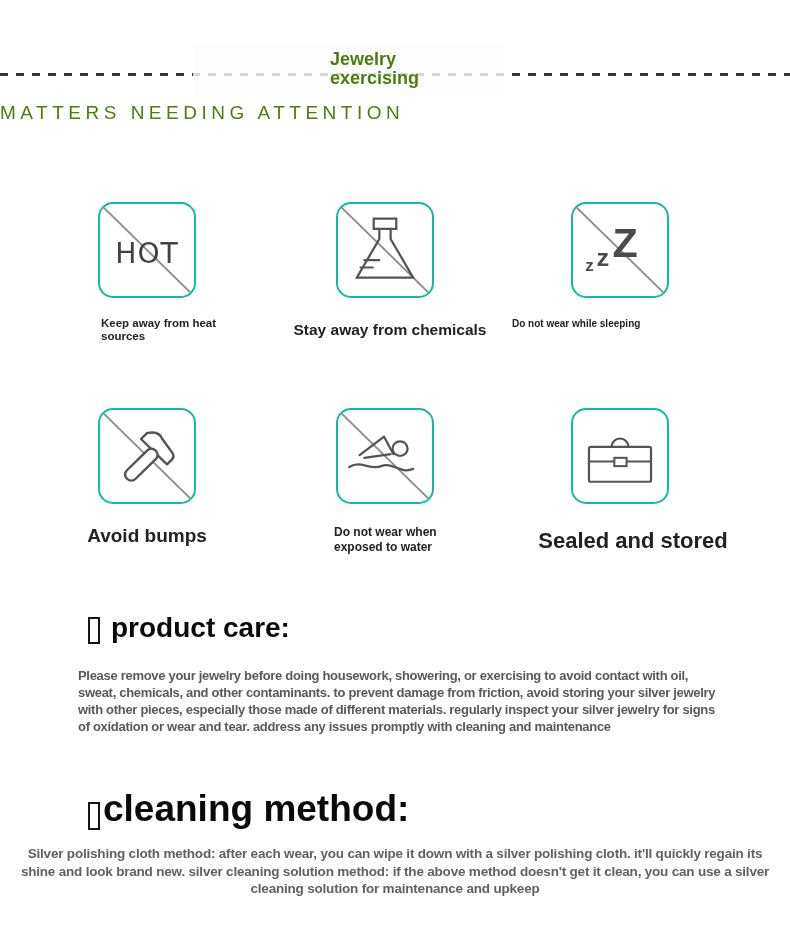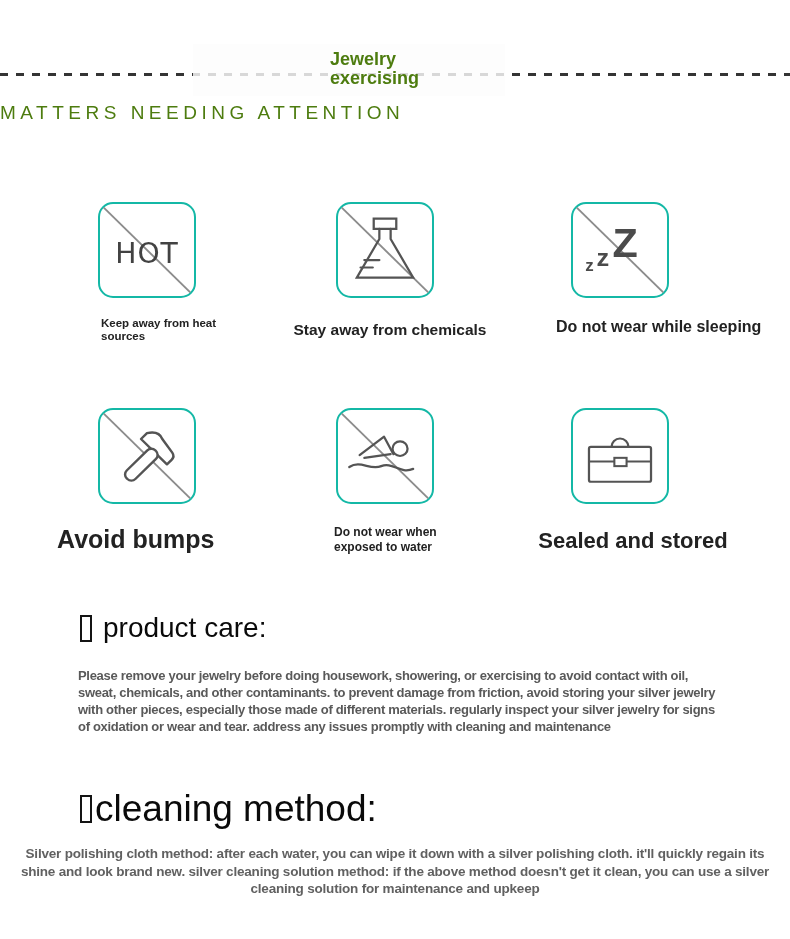--- a/index.html
+++ b/index.html
@@ -36,28 +36,28 @@
   }
   .icon-box svg{width:100%;height:100%;display:block;}
   .cross{stroke:#8c8c8c;stroke-width:2;}
   .stroke{stroke:#545454;stroke-width:2.4;fill:none;stroke-linecap:round;}
   .hot-text{font-size:30px;letter-spacing:1px;fill:#424242;font-weight:400;
     font-family:"DejaVu Sans",sans-serif;}
   .z-glyph{fill:#4b4b4b;font-weight:bold;font-family:"Liberation Sans",sans-serif;}
   .lbl{position:absolute;color:#222;font-weight:bold;}
   .lbl-heat{left:101px;top:317px;width:140px;font-size:11.5px;line-height:13px;text-align:left;}
   .lbl-chem{left:290px;top:321px;width:200px;font-size:15.5px;text-align:center;}
-  .lbl-sleep{left:512px;top:318px;width:176px;font-size:16px;text-align:center;white-space:nowrap;margin-left:44px;}
-  .lbl-bumps{left:57px;top:525px;width:180px;font-size:25px;text-align:left;}
+  .lbl-sleep{left:512px;top:318px;width:176px;font-size:10px;text-align:left;white-space:nowrap;}
+  .lbl-bumps{left:57px;top:525px;width:180px;font-size:19px;text-align:center;}
   .lbl-water{left:334px;top:525px;width:120px;font-size:12px;line-height:14.5px;text-align:left;}
   .lbl-sealed{left:527px;top:528px;width:196px;font-size:22px;text-align:center;margin-left:8px;}
   
   .section-h{
-    position:absolute;display:flex;align-items:center;
-    font-weight:normal;color:#0a0a0a;
+    position:absolute;display:flex;align-items:flex-end;
+    font-weight:bold;color:#0a0a0a;margin-left:8px;
   }
   .h-care{left:80px;top:612px;font-size:28px;}
   .h-clean{left:80px;top:788px;font-size:37px;}
   .tofu{display:inline-block;width:12px;height:27px;
     border:2.5px solid #141414;box-sizing:border-box;}
   .h-care .tofu{margin-right:11px;}
   .h-clean .tofu{margin-right:3px;height:28px;}
   .body-par{
     position:absolute;font-weight:bold;color:#595959;
     letter-spacing:-0.3px;
@@ -147,15 +147,15 @@
   <div class="section-h h-care">
     <span class="tofu"></span>
     <span>product care:</span>
   </div>
   <div class="body-par par-care">Please remove your jewelry before doing housework, showering, or exercising to avoid contact with oil, sweat, chemicals, and other contaminants. to prevent damage from friction, avoid storing your silver jewelry with other pieces, especially those made of different materials. regularly inspect your silver jewelry for signs of oxidation or wear and tear. address any issues promptly with cleaning and maintenance</div>
 
   <div class="section-h h-clean">
     <span class="tofu"></span>
     <span>cleaning method:</span>
   </div>
-  <div class="body-par par-clean">Silver polishing cloth method: after each water, you can wipe it down with a silver polishing cloth. it'll quickly regain its shine and look brand new. silver cleaning solution method: if the above method doesn't get it clean, you can use a silver cleaning solution for maintenance and upkeep</div>
+  <div class="body-par par-clean">Silver polishing cloth method: after each wear, you can wipe it down with a silver polishing cloth. it'll quickly regain its shine and look brand new. silver cleaning solution method: if the above method doesn't get it clean, you can use a silver cleaning solution for maintenance and upkeep</div>
 
 </div>
 
 </body></html>

